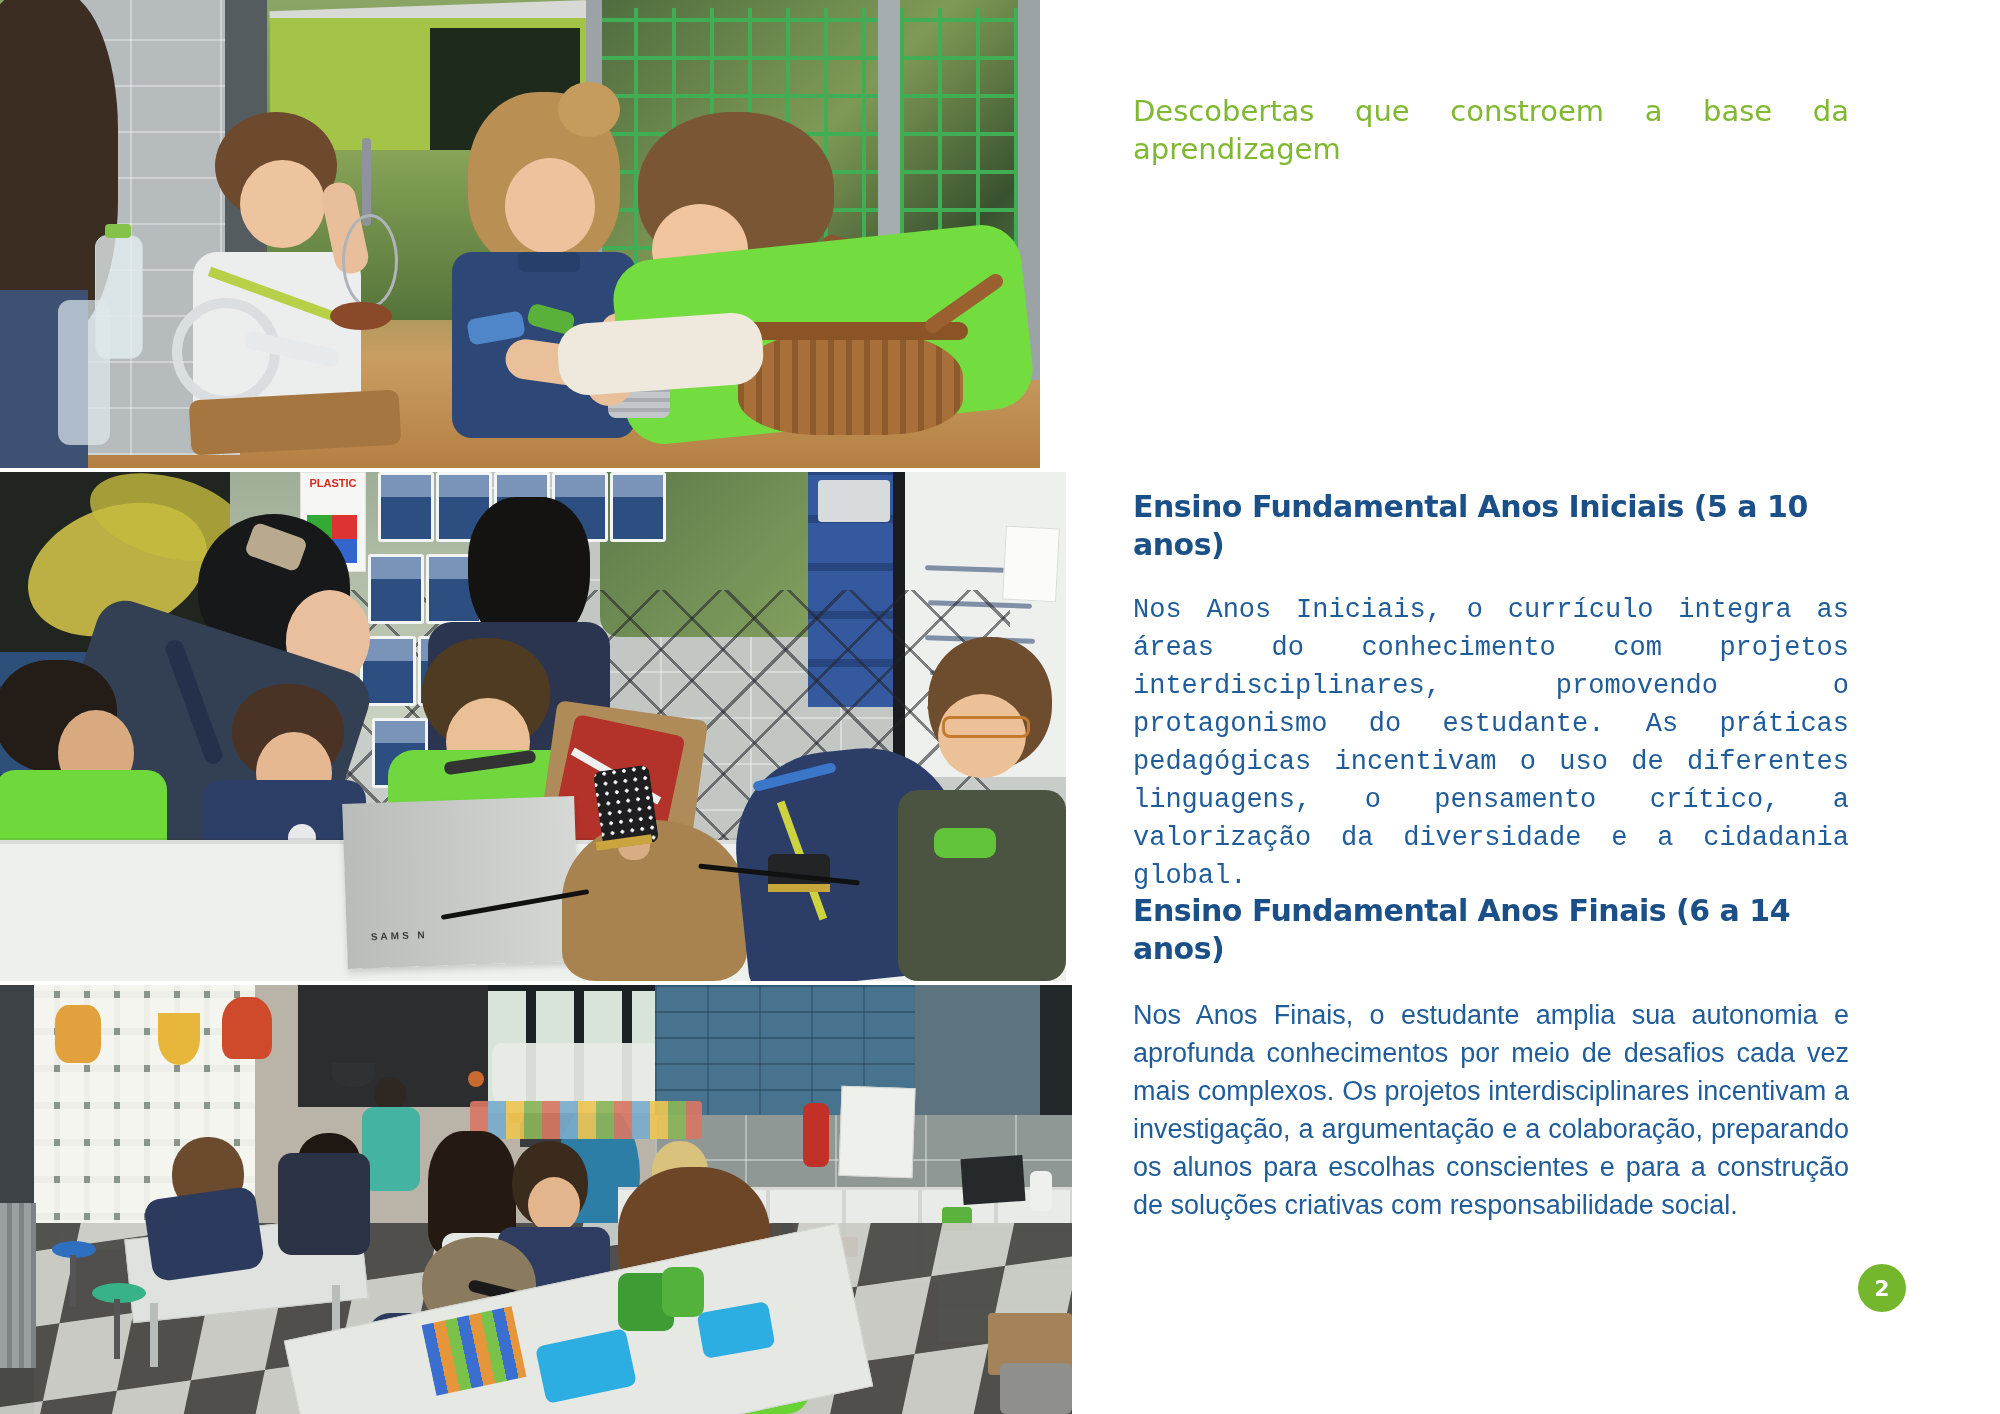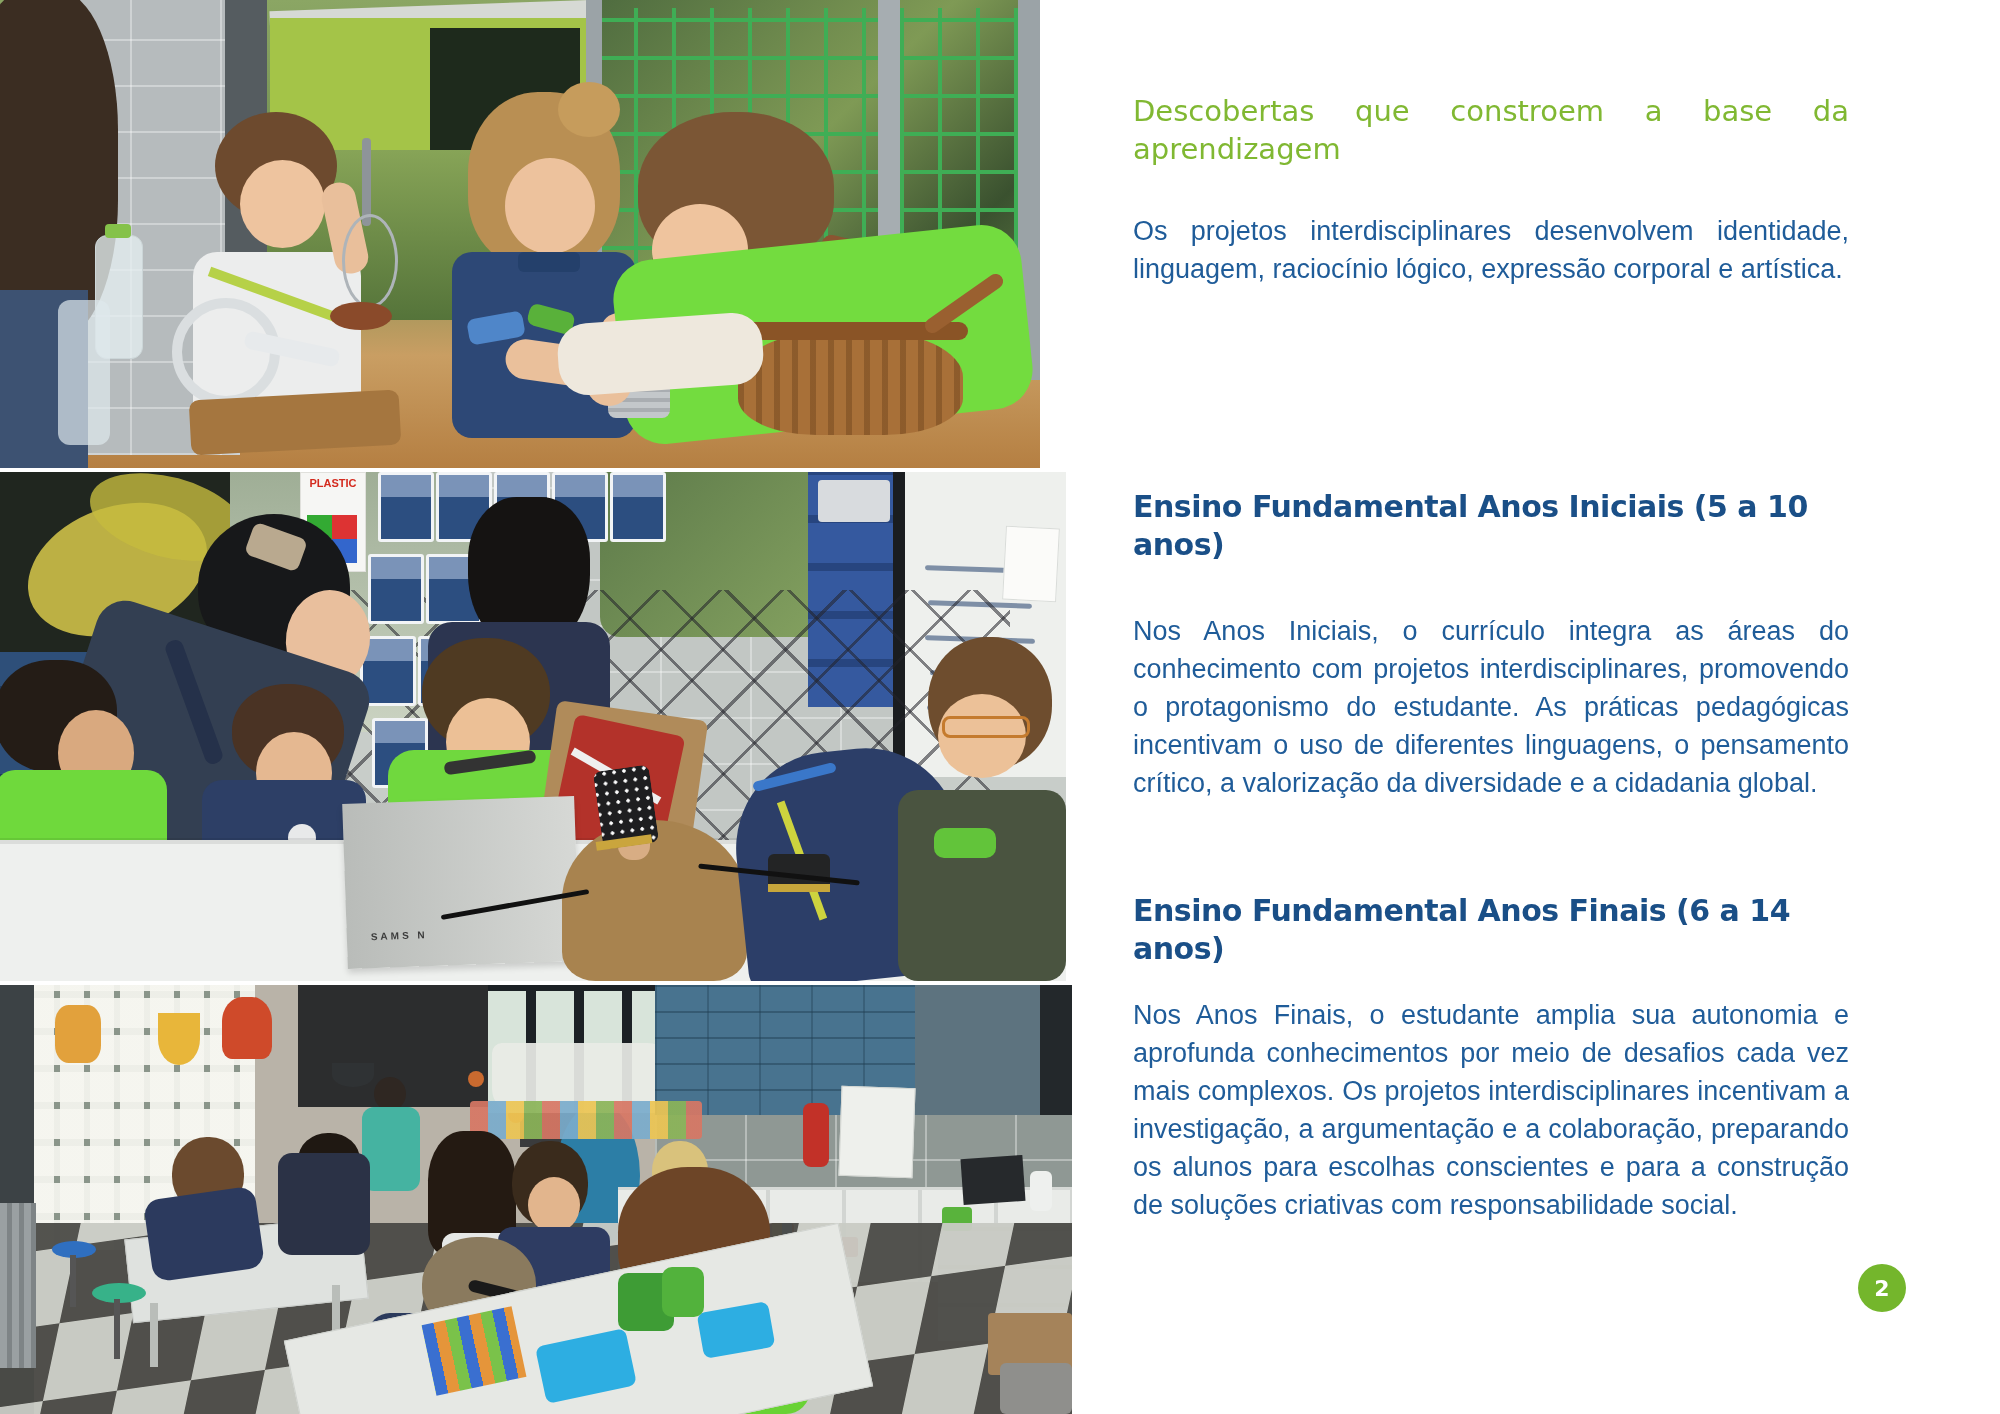--- a/index.html
+++ b/index.html
@@ -36,21 +36,21 @@
   .floor-check{background:repeating-conic-gradient(#c9cbc4 0% 25%,#4a4a46 25% 50%);background-size:130px 130px;}
   
   .section{position:absolute;left:1133px;width:716px;}
   .sec-title{margin:0;font-family:"DejaVu Sans",sans-serif;font-weight:bold;font-size:30px;line-height:38px;
         color:#1a4f87;letter-spacing:-0.5px;}
   .sec-subtitle{margin:8px 0 0 0;font-family:"DejaVu Sans",sans-serif;font-size:29px;line-height:38px;
         color:#80b832;text-align:justify;}
   .sec-body{margin-top:40px;}
   .sec-body p{margin:0;font-size:27px;line-height:38px;color:#1f5c99;text-align:justify;}
   #s1{top:84px;} #s1 .sec-body{margin-top:44px;}
-  #s2{top:488px;} #s2 .sec-body{margin-top:48px;}
+  #s2{top:488px;} #s2 .sec-body{margin-top:27px;font-family:Liberation Mono, monospace;}
   #s3{top:892px;} #s3 .sec-body{margin-top:28px;}
   .page-badge{position:absolute;left:1858px;top:1264px;width:48px;height:48px;border-radius:50%;
         background:#74b62c;color:#ffffff;display:flex;align-items:center;justify-content:center;
         font-size:22px;font-weight:bold;font-family:"DejaVu Sans",sans-serif;}
 </style>
 </head>
 <body>
 
 <div class="page">
 
@@ -268,21 +268,20 @@
     <div class="abs" style="left:618px;top:288px;width:56px;height:58px;background:#3e9c35;border-radius:10px;"></div>
     <div class="abs" style="left:662px;top:282px;width:42px;height:50px;background:#52b23c;border-radius:10px;"></div>
     <div class="abs" style="left:988px;top:328px;width:84px;height:62px;background:#a5835a;border-radius:4px;"></div>
     <div class="abs" style="left:1000px;top:378px;width:72px;height:51px;background:#8f8f8c;border-radius:6px;"></div>
   </div>
 
   <div>
     <section class="section" id="s1">
       <p class="sec-subtitle">Descobertas que constroem a base da aprendizagem</p>
       <div class="sec-body">
-        <p>Os projetos interdisciplinares desenvolvem identidade, linguagem, raciocínio lógico, expressão corporal e artística.</p>
       </div>
     </section>
 
     <section class="section" id="s2">
       <h2 class="sec-title">Ensino Fundamental Anos Iniciais (5 a 10 anos)</h2>
       <div class="sec-body">
         <p>Nos Anos Iniciais, o currículo integra as áreas do conhecimento com projetos interdisciplinares, promovendo o protagonismo do estudante. As práticas pedagógicas incentivam o uso de diferentes linguagens, o pensamento crítico, a valorização da diversidade e a cidadania global.</p>
       </div>
     </section>
 

